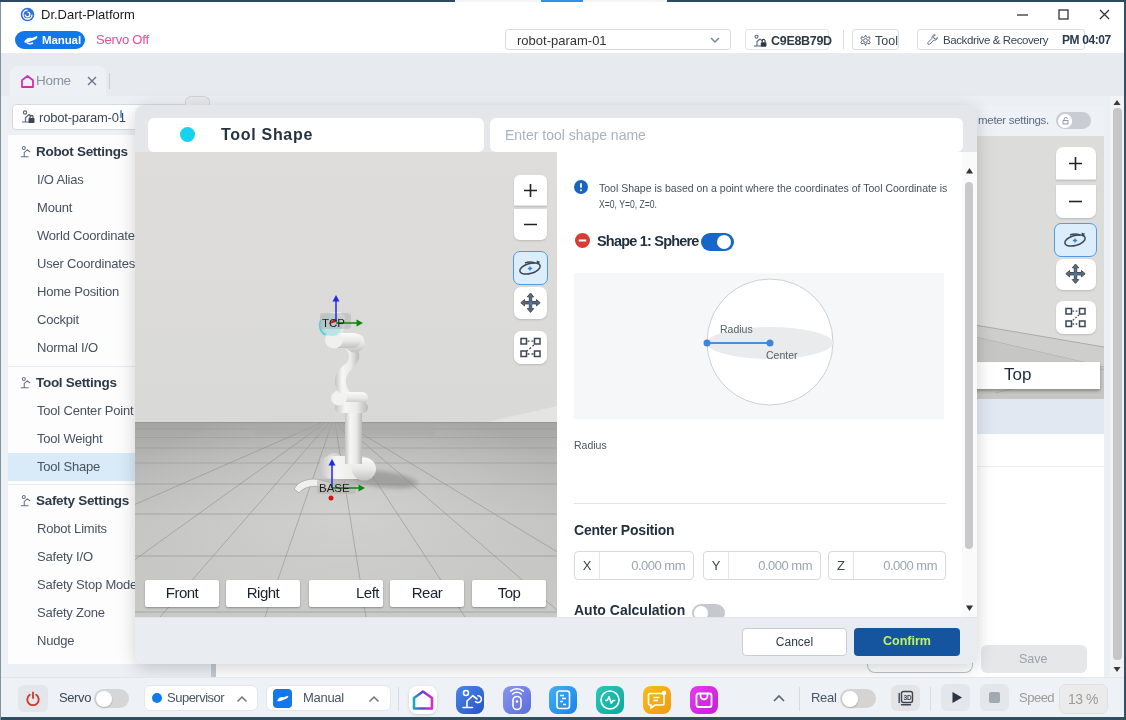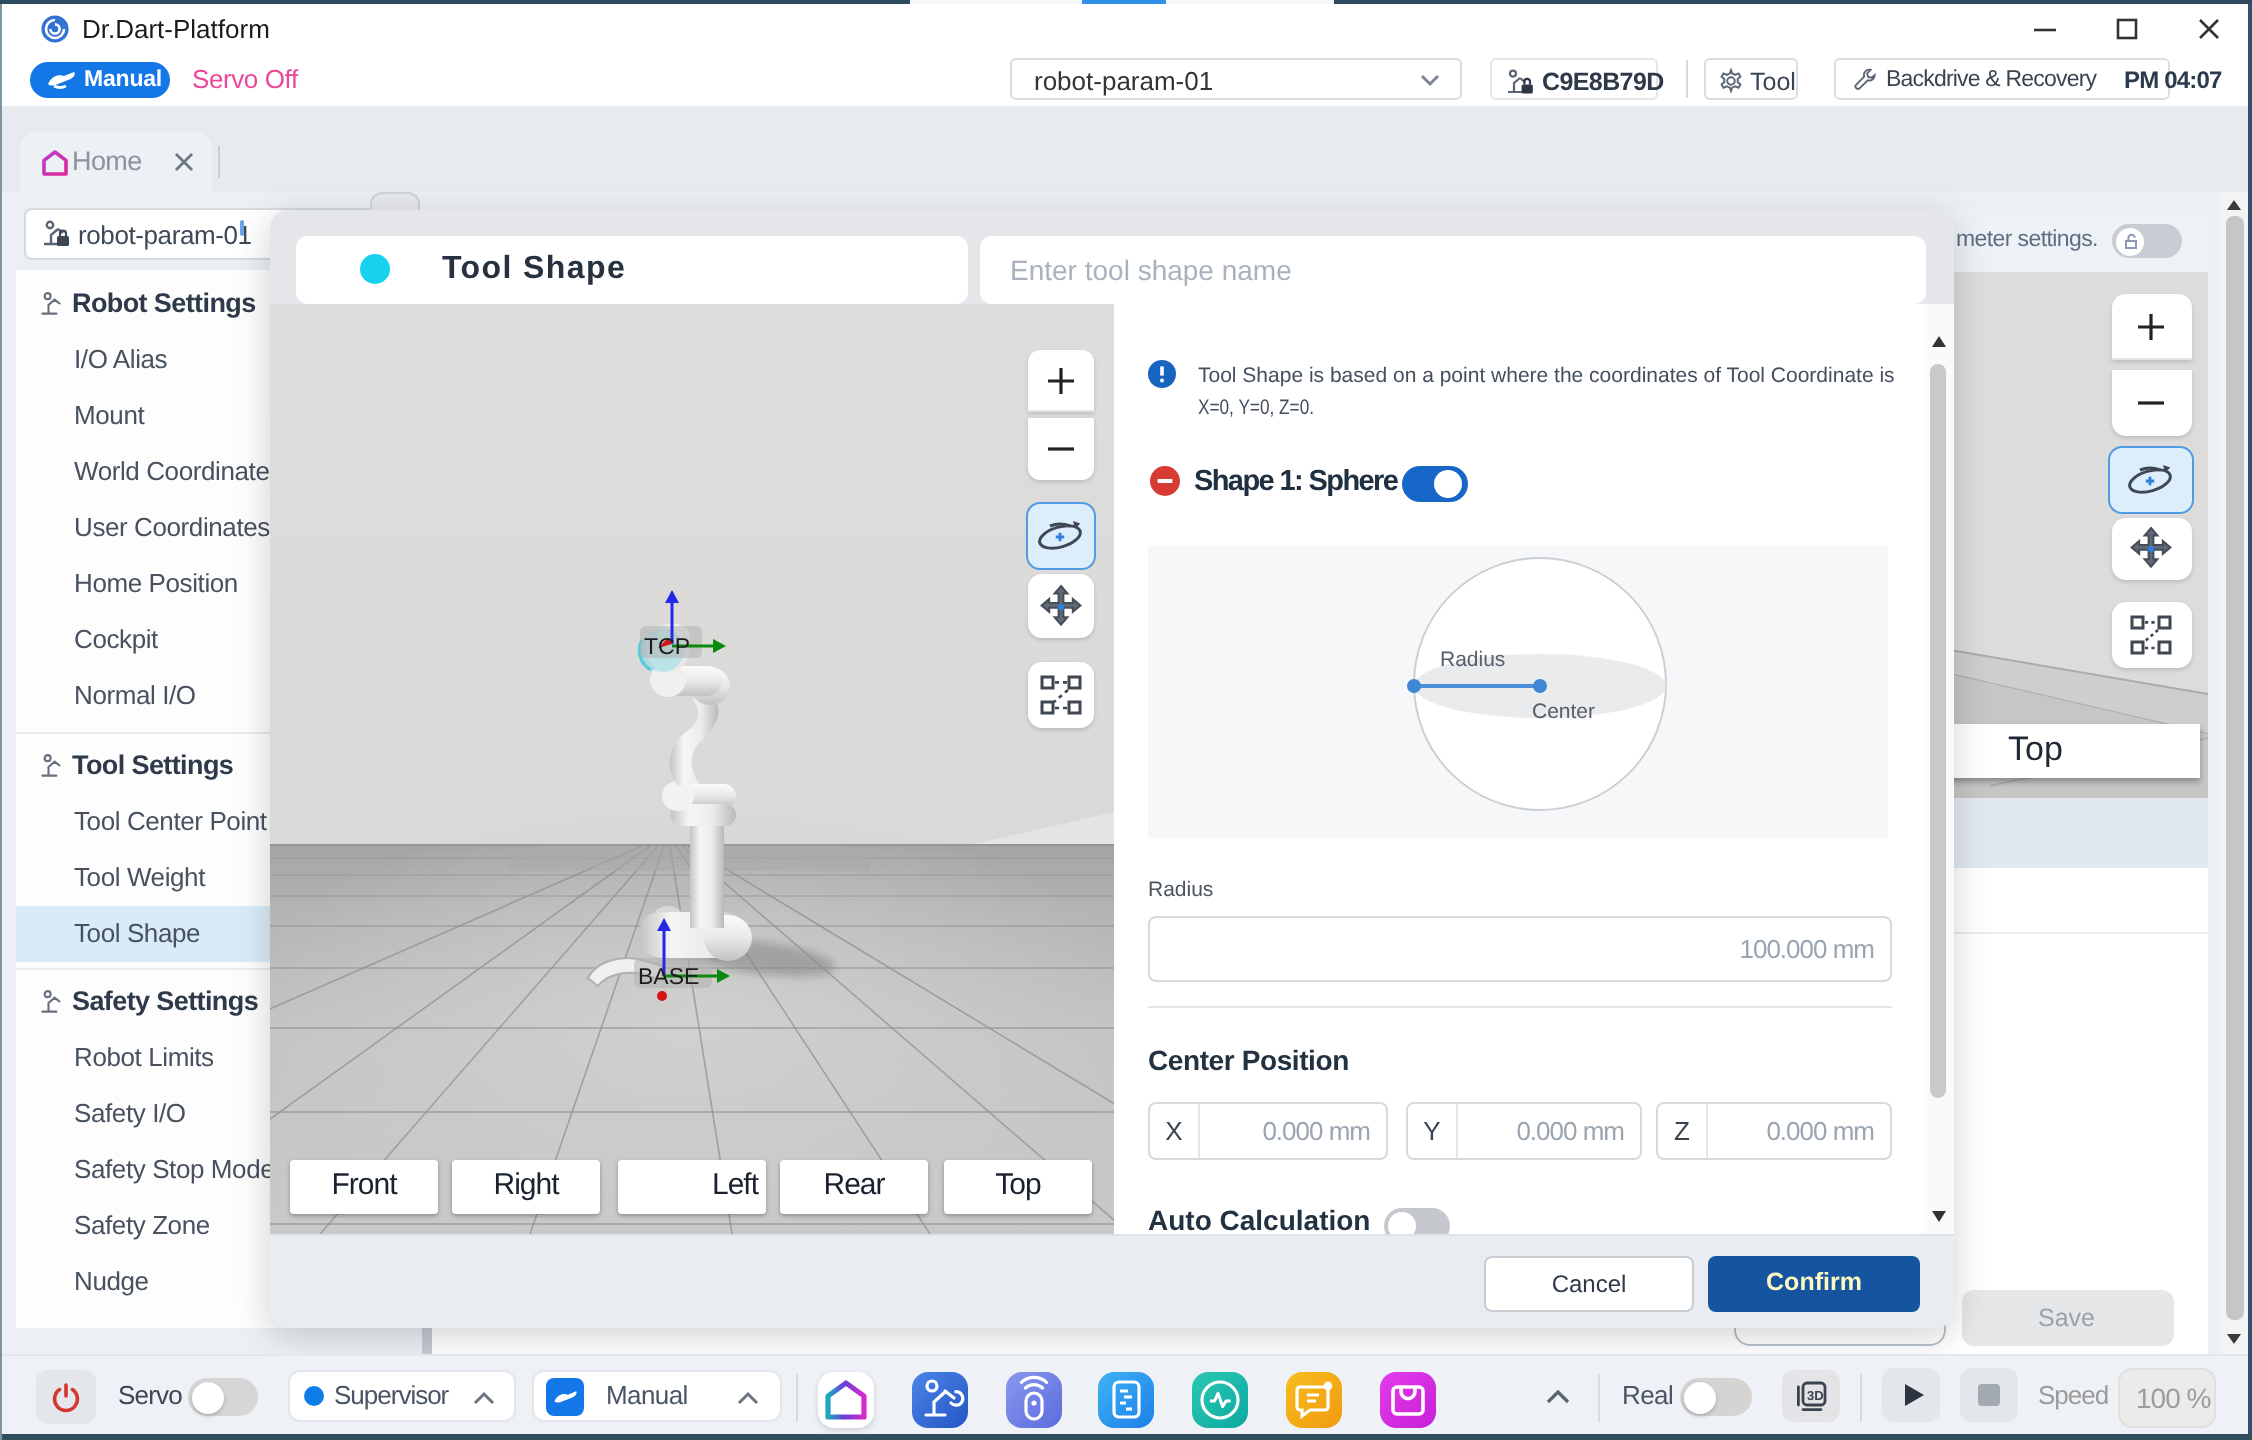--- a/index.html
+++ b/index.html
@@ -430,23 +430,20 @@
         <ellipse cx="196" cy="70" rx="63" ry="16" fill="#e9ebed"></ellipse>
         <line x1="133" y1="70" x2="196" y2="70" stroke="#4a90d9" stroke-width="2"></line>
         <circle cx="133" cy="70" r="3.5" fill="#3d87d6"></circle>
         <circle cx="196" cy="70" r="3.5" fill="#3d87d6"></circle>
         <text x="146" y="60" font-size="10.5" fill="#55606c">Radius</text>
         <text x="192" y="86" font-size="10.5" fill="#55606c">Center</text>
       </svg>
     </div>
 
     <div class="abs" style="left:17px;top:287px;font-size:10.5px;color:#4a5560;">Radius</div>
-    <div class="abs" style="left:17px;top:306px;width:372px;height:33px;background:#fff;border:1px solid #d6dadf;border-radius:4px;">
-      <div class="abs" style="right:8px;top:8px;font-size:13px;color:#9aa5b0;letter-spacing:-0.5px;">100.000 mm</div>
-    </div>
     <div class="abs" style="left:17px;top:351px;width:372px;height:1px;background:#e3e6e9;"></div>
     <div class="abs" style="left:17px;top:370px;font-size:14px;font-weight:bold;color:#233240;letter-spacing:-0.2px;">Center Position</div>
 
     <div class="xyz" style="left:17px;width:120px;">
         <span class="xl">X</span>
         <span class="xv">0.000 mm</span>
       </div>
     <div class="xyz" style="left:146px;width:118px;">
         <span class="xl">Y</span>
         <span class="xv">0.000 mm</span>
@@ -469,21 +466,21 @@
     <svg class="abs" style="left:3px;top:452px;" width="9" height="8" viewBox="0 0 9 8">
         <path d="M4.5 7 L8 1.5 H1 Z" fill="#333"></path>
       </svg>
   </div>
 
   <div class="abs" style="left:0;top:512px;width:842px;height:47px;background:#e9edf2;border-top:1px solid #e0e3e8;">
     <div class="abs" style="left:607px;top:10px;width:105px;height:28px;background:#fff;border:1px solid #c8cdd4;border-radius:4px;text-align:center;">
       <div style="margin-top:6px;font-size:12px;color:#2f3a47;">Cancel</div>
     </div>
     <div class="abs" style="left:719px;top:10px;width:106px;height:28px;background:#15549e;border-radius:4px;text-align:center;">
-      <div style="margin-top:6px;font-size:12.5px;font-weight:bold;color:#fef9c3;">Confirm</div>
+      <div style="margin-top:6px;font-size:12.5px;font-weight:bold;color:#bef264;">Confirm</div>
     </div>
   </div>
 </div>
 
 <div class="abs" id="taskbar" style="left:0;top:677px;width:1126px;height:40px;background:#eef1f5;border-top:1px solid #e3e7ec;">
   <div class="abs" style="left:18px;top:7px;width:30px;height:27px;background:#e3e6ea;border-radius:6px;">
     <svg class="abs" style="left:7px;top:6px;" width="16" height="16" viewBox="0 0 16 16">
       <path d="M8 1.5 V7" stroke="#d2372c" stroke-width="1.8" stroke-linecap="round"></path>
       <path d="M4.8 3.8 a5.7 5.7 0 1 0 6.4 0" fill="none" stroke="#d2372c" stroke-width="1.8" stroke-linecap="round"></path>
     </svg>
@@ -583,19 +580,19 @@
   <div class="abs" style="left:941px;top:6px;width:29px;height:27px;background:#e3e6ea;border-radius:6px;">
     <svg class="abs" style="left:10px;top:7px;" width="12" height="13" viewBox="0 0 12 13">
         <path d="M1.5 1 L11 6.5 L1.5 12 Z" fill="#2b3440"></path>
       </svg>
   </div>
   <div class="abs" style="left:980px;top:6px;width:29px;height:27px;background:#e3e6ea;border-radius:6px;">
     <div class="abs" style="left:9px;top:8px;width:11px;height:11px;background:#a3a9b1;border-radius:2px;"></div>
   </div>
   <div class="abs" style="left:1019px;top:12px;font-size:13px;color:#9b9b99;letter-spacing:-0.5px;">Speed</div>
   <div class="abs" style="left:1059px;top:6px;width:49px;height:30px;background:#ebebeb;border:1px solid #e0e0de;border-radius:7px;">
-    <div class="abs" style="left:8px;top:6px;font-size:14px;color:#9c9c9a;letter-spacing:-0.5px;">100 %</div>
+    <div class="abs" style="left:8px;top:6px;font-size:14px;color:#9c9c9a;letter-spacing:-0.5px;">13 %</div>
   </div>
 </div>
 
 <div class="abs" style="left:0;top:717px;width:1126px;height:3px;background:#31505f;"></div>
 <div class="abs" style="left:0;top:2px;width:1px;height:718px;background:#7f93a0;"></div>
 <div class="abs" style="left:1124px;top:2px;width:2px;height:715px;background:#33506a;"></div>
 
 </body></html>

